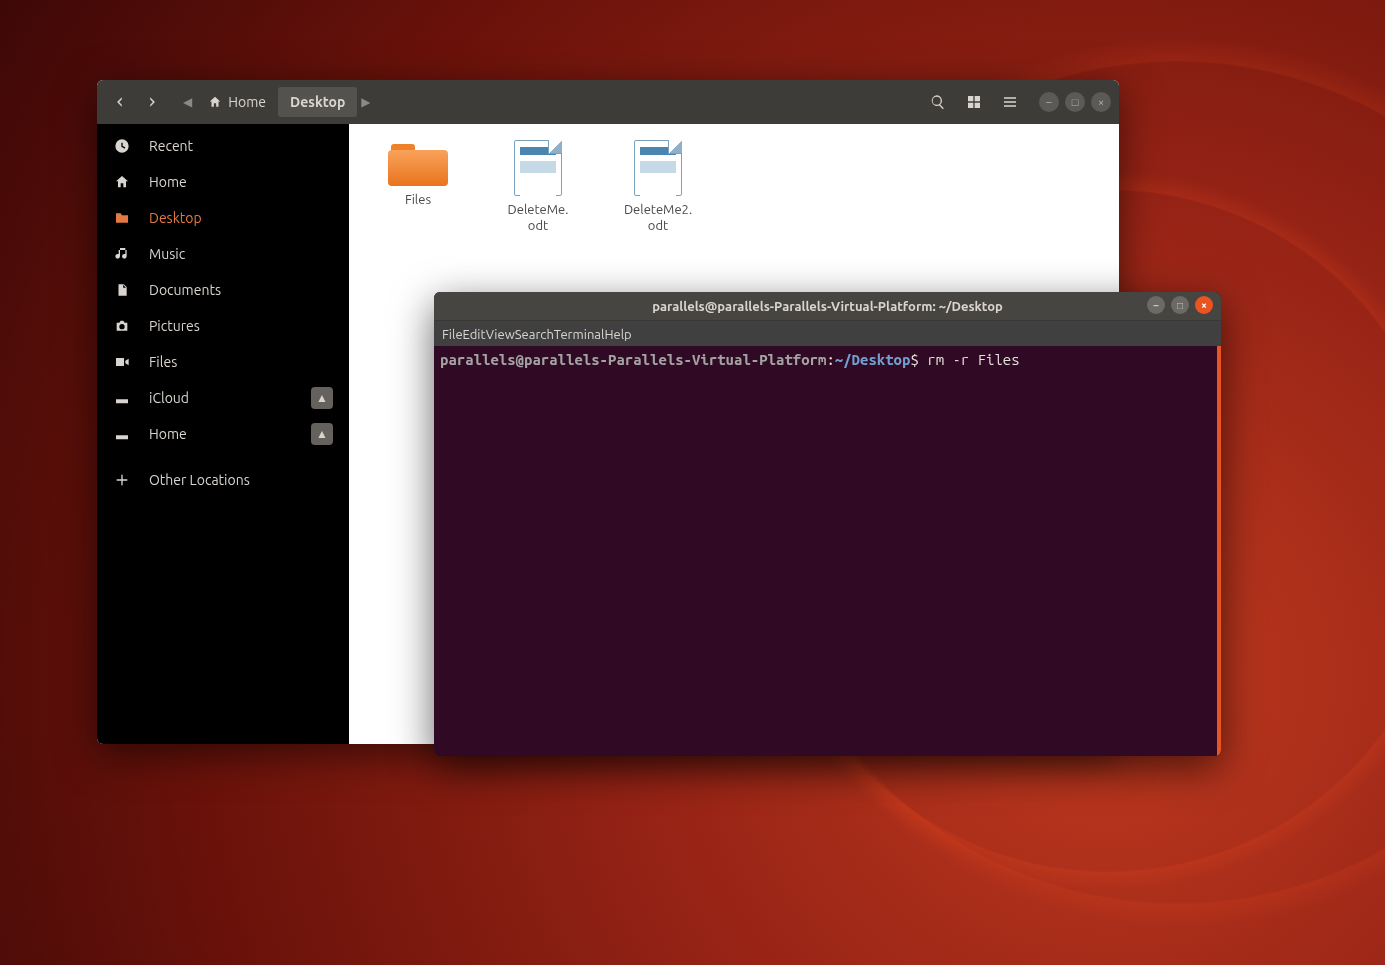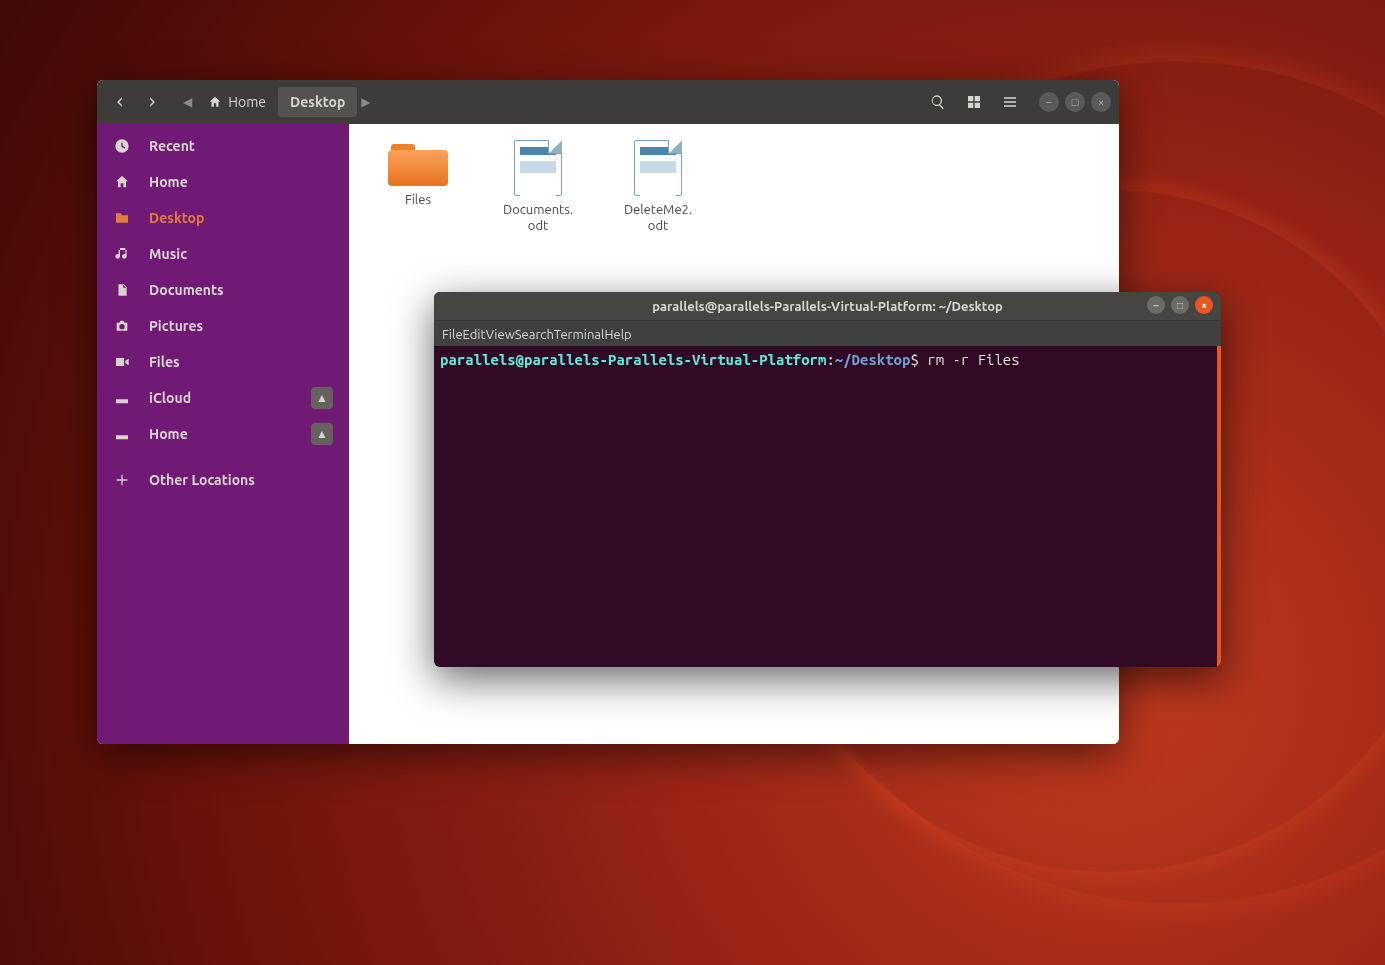--- a/index.html
+++ b/index.html
@@ -61,23 +61,22 @@
   .wc {
     width: 20px; height: 20px; border-radius: 50%;
     background: #5c5a56; display:flex; align-items:center; justify-content:center;
     color:#b6b1aa; font-size:11px; cursor:pointer;
   }
 
   .files-body { flex: 1; display: flex; }
 
   
   .sidebar {
-    width: 252px; background: #701a75;
+    width: 252px; background: #000000;
     padding-top: 4px;
-    font-weight: bold;
   }
   .sb-item {
     display: flex; align-items: center;
     height: 36px;
     padding: 0 16px;
     gap: 18px;
     color: #d9d4cf; font-size: 14px;
     cursor: pointer;
   }
   .sb-item.active { color: #e37a43; }
@@ -136,21 +135,21 @@
   .doc-glyph .corner{
     position:absolute; top:-1px; right:-1px; width:14px; height:14px;
     background:linear-gradient(135deg,#fff 50%, #8fb0c6 50%);
     border-left:1px solid #7aa2bf; border-bottom:1px solid #7aa2bf;
   }
 
   
   .terminal-window {
     position: absolute;
     left: 434px; top: 292px;
-    width: 787px; height: 375px;
+    width: 787px; height: 464px;
     background: #300a24;
     border-radius: 6px;
     box-shadow: 0 12px 40px rgba(0,0,0,.6);
     display: flex; flex-direction: column;
     overflow: hidden;
   }
   .term-titlebar {
     height: 28px; background: #474541;
     display: flex; align-items: center; justify-content: center;
     position: relative;
@@ -178,21 +177,21 @@
   }
   .term-menu-item { cursor: pointer; }
 
   .term-body {
     flex: 1;
     padding: 4px 6px;
     font-family: "Ubuntu Mono", "Consolas", monospace;
     font-size: 15px; line-height: 1.3;
     color: #e6e1dc;
   }
-  .prompt-user { color: #5eead4; font-weight: bold; }
+  .prompt-user { color: #a3a3a3; font-weight: bold; }
   .prompt-path { color: #729fcf; font-weight: bold; }
   .prompt-sep  { color: #e6e1dc; }
   .cmd-text    { color: #e6e1dc; }
   .term-rightedge{
     position:absolute; right:0; top:54px; bottom:0; width:4px;
     background:#e95420;
   }
 
   
   svg { fill: currentColor; }
@@ -342,21 +341,21 @@
 
     <div class="content">
       <div class="file-item">
         <div class="folder-glyph"></div>
         <div class="file-label">Files</div>
       </div>
       <div class="file-item">
         <div class="doc-glyph">
             <span class="corner"></span>
           </div>
-        <div class="file-label">Documents.
+        <div class="file-label">DeleteMe.
 odt</div>
       </div>
       <div class="file-item">
         <div class="doc-glyph">
             <span class="corner"></span>
           </div>
         <div class="file-label">DeleteMe2.
 odt</div>
       </div>
     </div>

